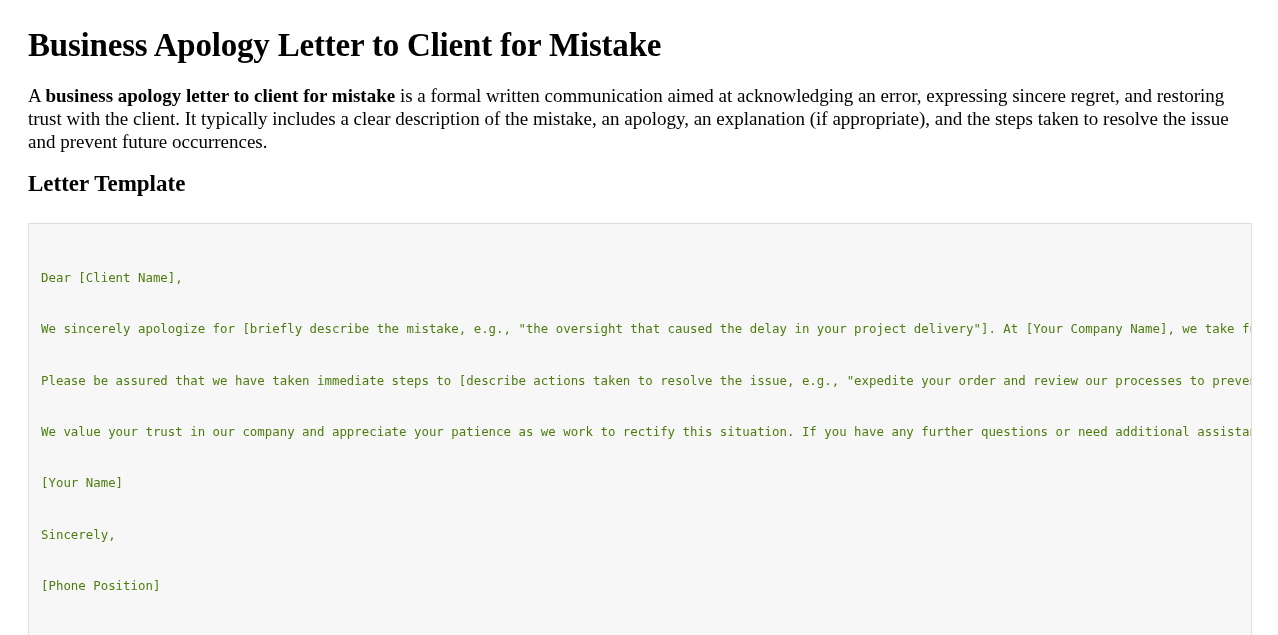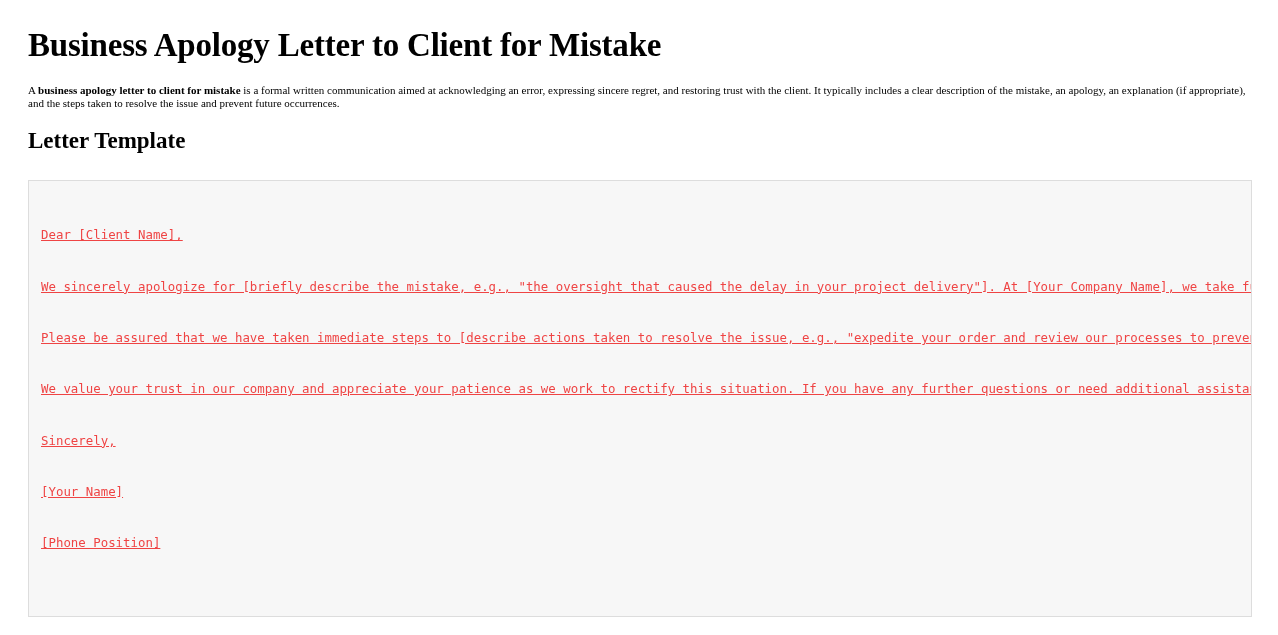--- a/index.html
+++ b/index.html
@@ -21,21 +21,21 @@
   }
   h1.doc-title {
     font-family: "Liberation Serif", serif;
     font-size: 33px;
     font-weight: bold;
     line-height: 1.2;
     margin: 8px 0 18px 0;
     letter-spacing: -0.2px;
   }
   p.intro {
-    font-size: 11px;
+    font-size: 19px;
     line-height: 1.22;
     margin: 0 0 18px 0;
     text-align: left;
     max-width: 1222px;
   }
   p.intro b {
     font-weight: bold;
   }
   h2.section-title {
     font-family: "Liberation Serif", serif;
@@ -50,40 +50,39 @@
     margin: 0 0 22px 0;
     box-sizing: border-box;
     width: 1224px;
     overflow: hidden;
     white-space: pre;
   }
   .code-block .line {
     font-family: "DejaVu Sans Mono", monospace;
     font-size: 12.4px;
     line-height: 15.3px;
-    color: #ef4444;
+    color: #4d7c0f;
     white-space: pre;
-    text-decoration: underline;
   }
 </style>
 </head>
 <body>
 
 <div class="page">
 
   <h1 class="doc-title">Business Apology Letter to Client for Mistake</h1>
 
   <p class="intro"><span>A </span><b>business apology letter to client for mistake</b><span> is a formal written communication aimed at acknowledging an error, expressing sincere regret, and restoring trust with the client. It typically includes a clear description of the mistake, an apology, an explanation (if appropriate), and the steps taken to resolve the issue and prevent future occurrences.</span></p>
 
   <h2 class="section-title">Letter Template</h2>
 
   <div class="code-block">
     <div class="line">Dear [Client Name],</div>
     <div class="line">We sincerely apologize for [briefly describe the mistake, e.g., "the oversight that caused the delay in your project delivery"]. At [Your Company Name], we take full responsibility for this error and deeply regret any inconvenience it may have caused.</div>
     <div class="line">Please be assured that we have taken immediate steps to [describe actions taken to resolve the issue, e.g., "expedite your order and review our processes to prevent this from happening again"].</div>
     <div class="line">We value your trust in our company and appreciate your patience as we work to rectify this situation. If you have any further questions or need additional assistance, please do not hesitate to contact me directly at [Your Phone Number] or [Your Email].</div>
+    <div class="line">[Your Name]</div>
     <div class="line">Sincerely,</div>
-    <div class="line">[Your Name]</div>
     <div class="line">[Phone Position]</div>
     
   </div>
 
 </div>
 
 </body></html>

